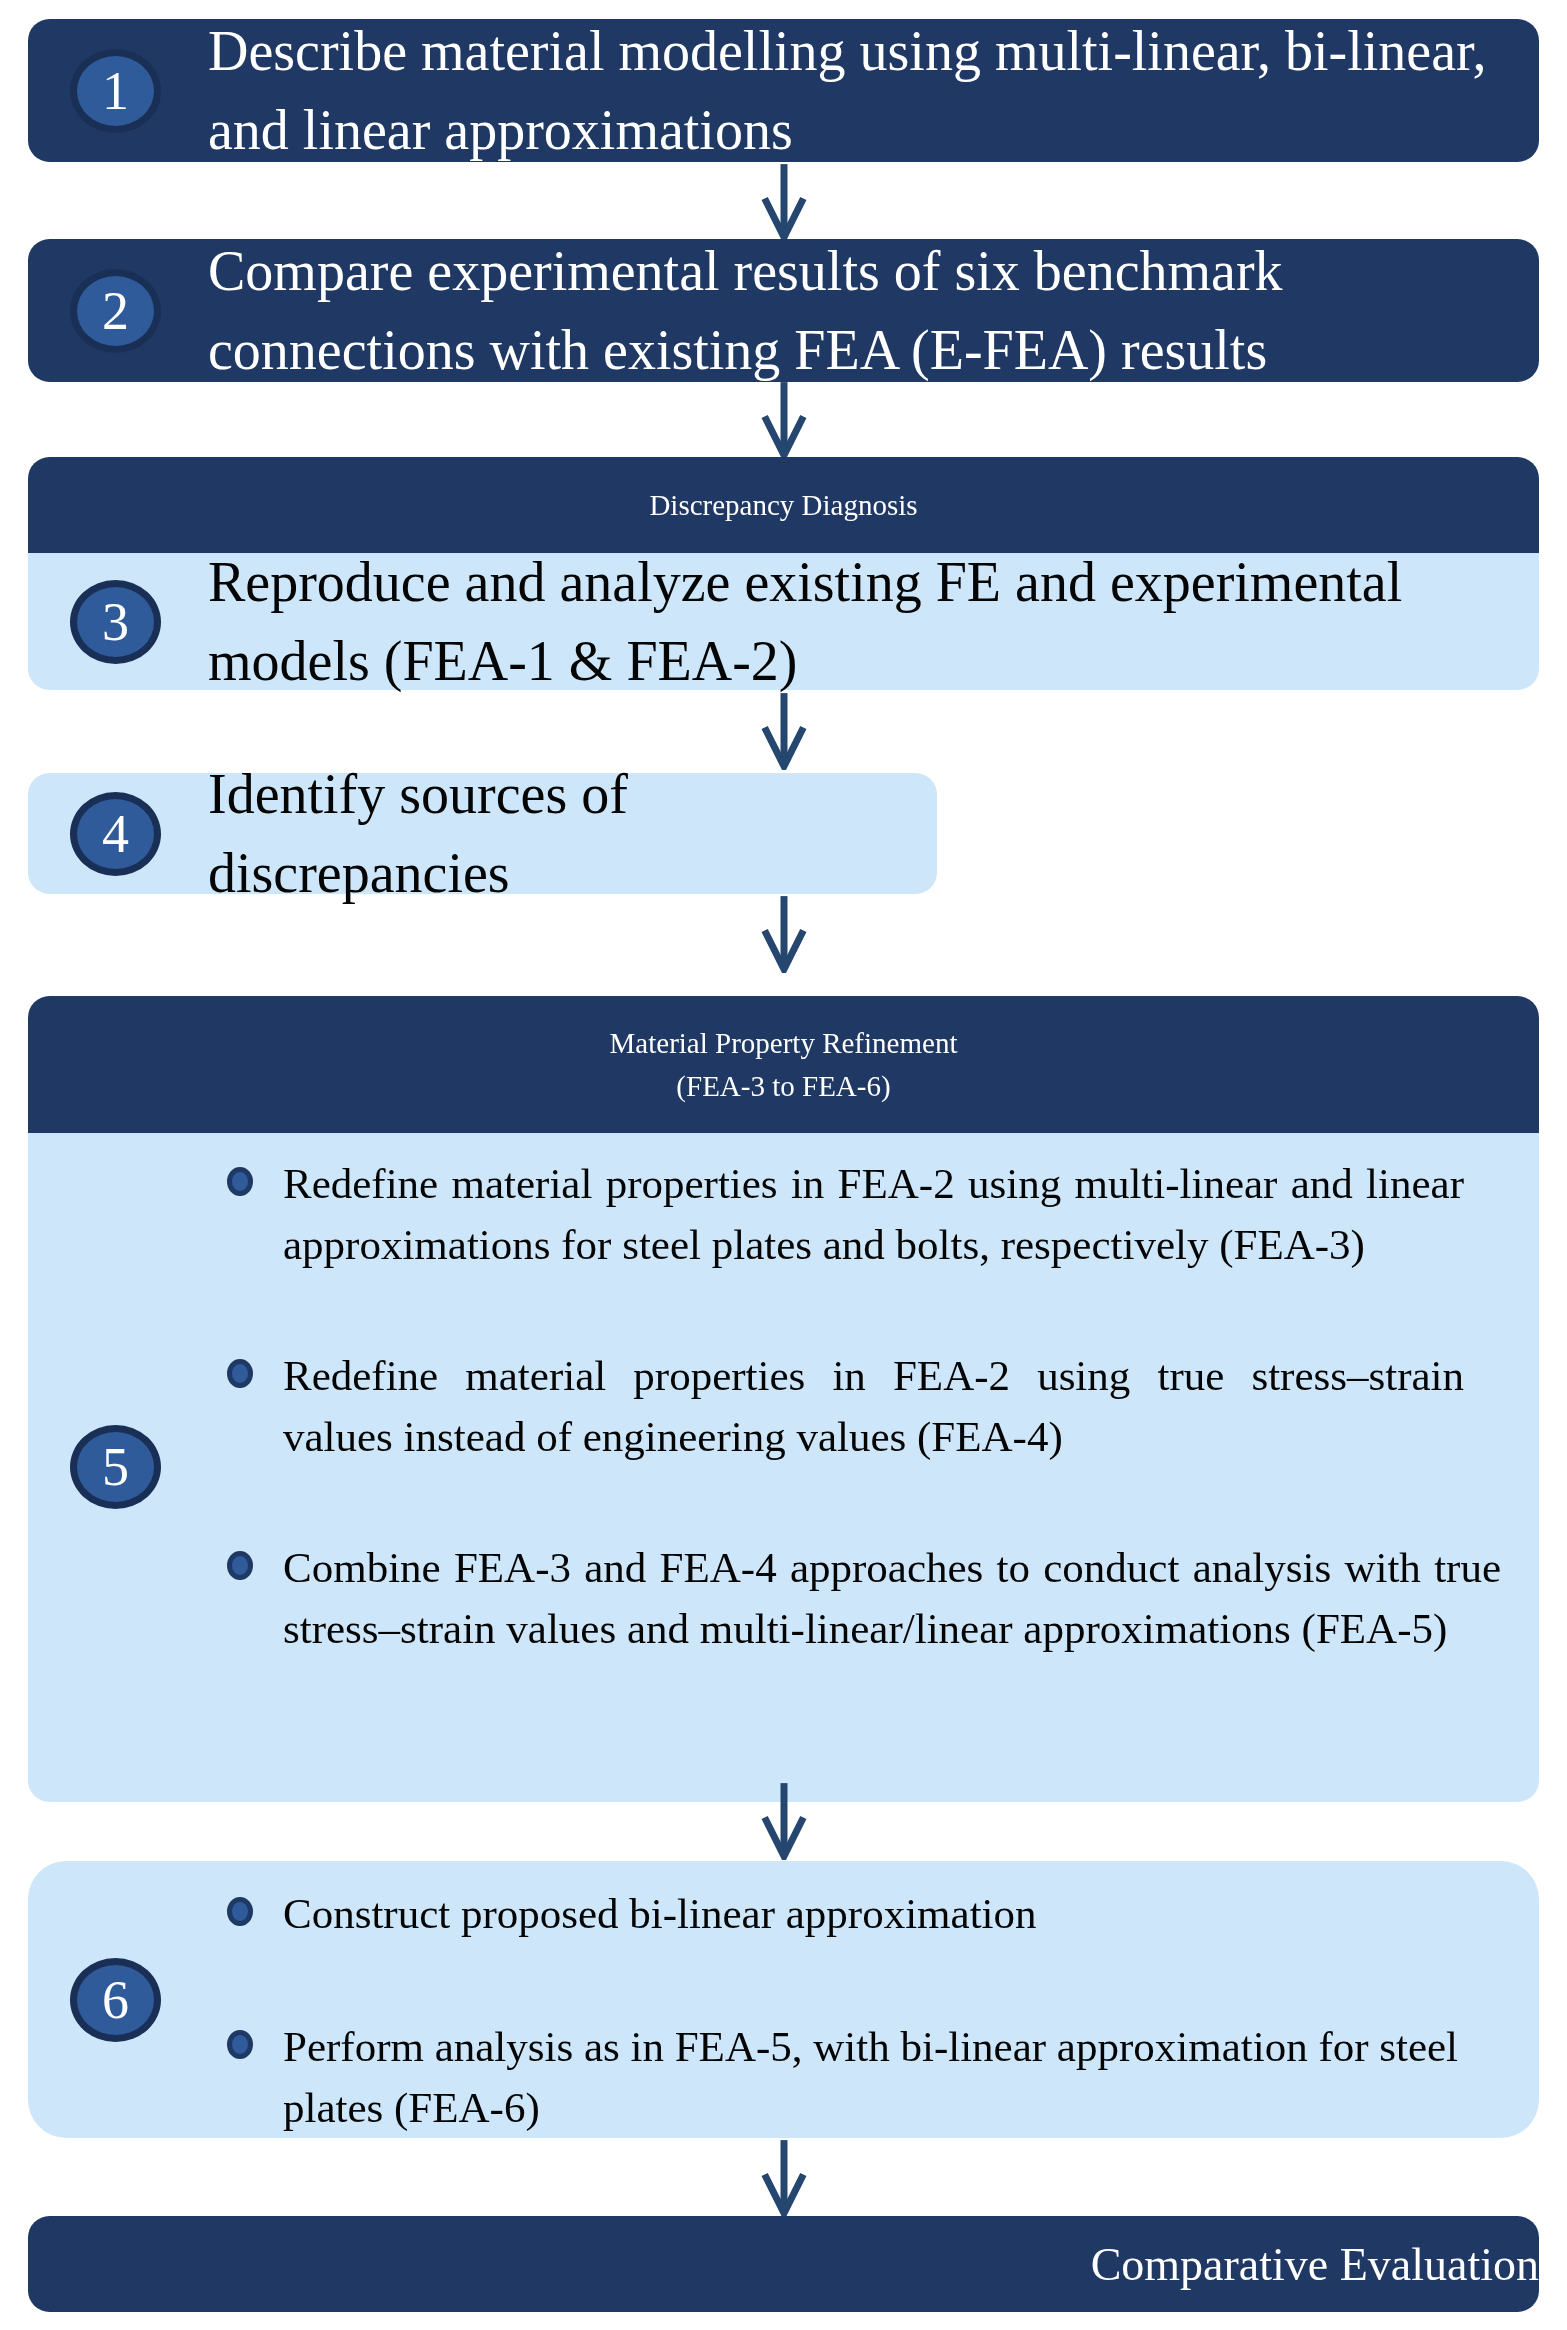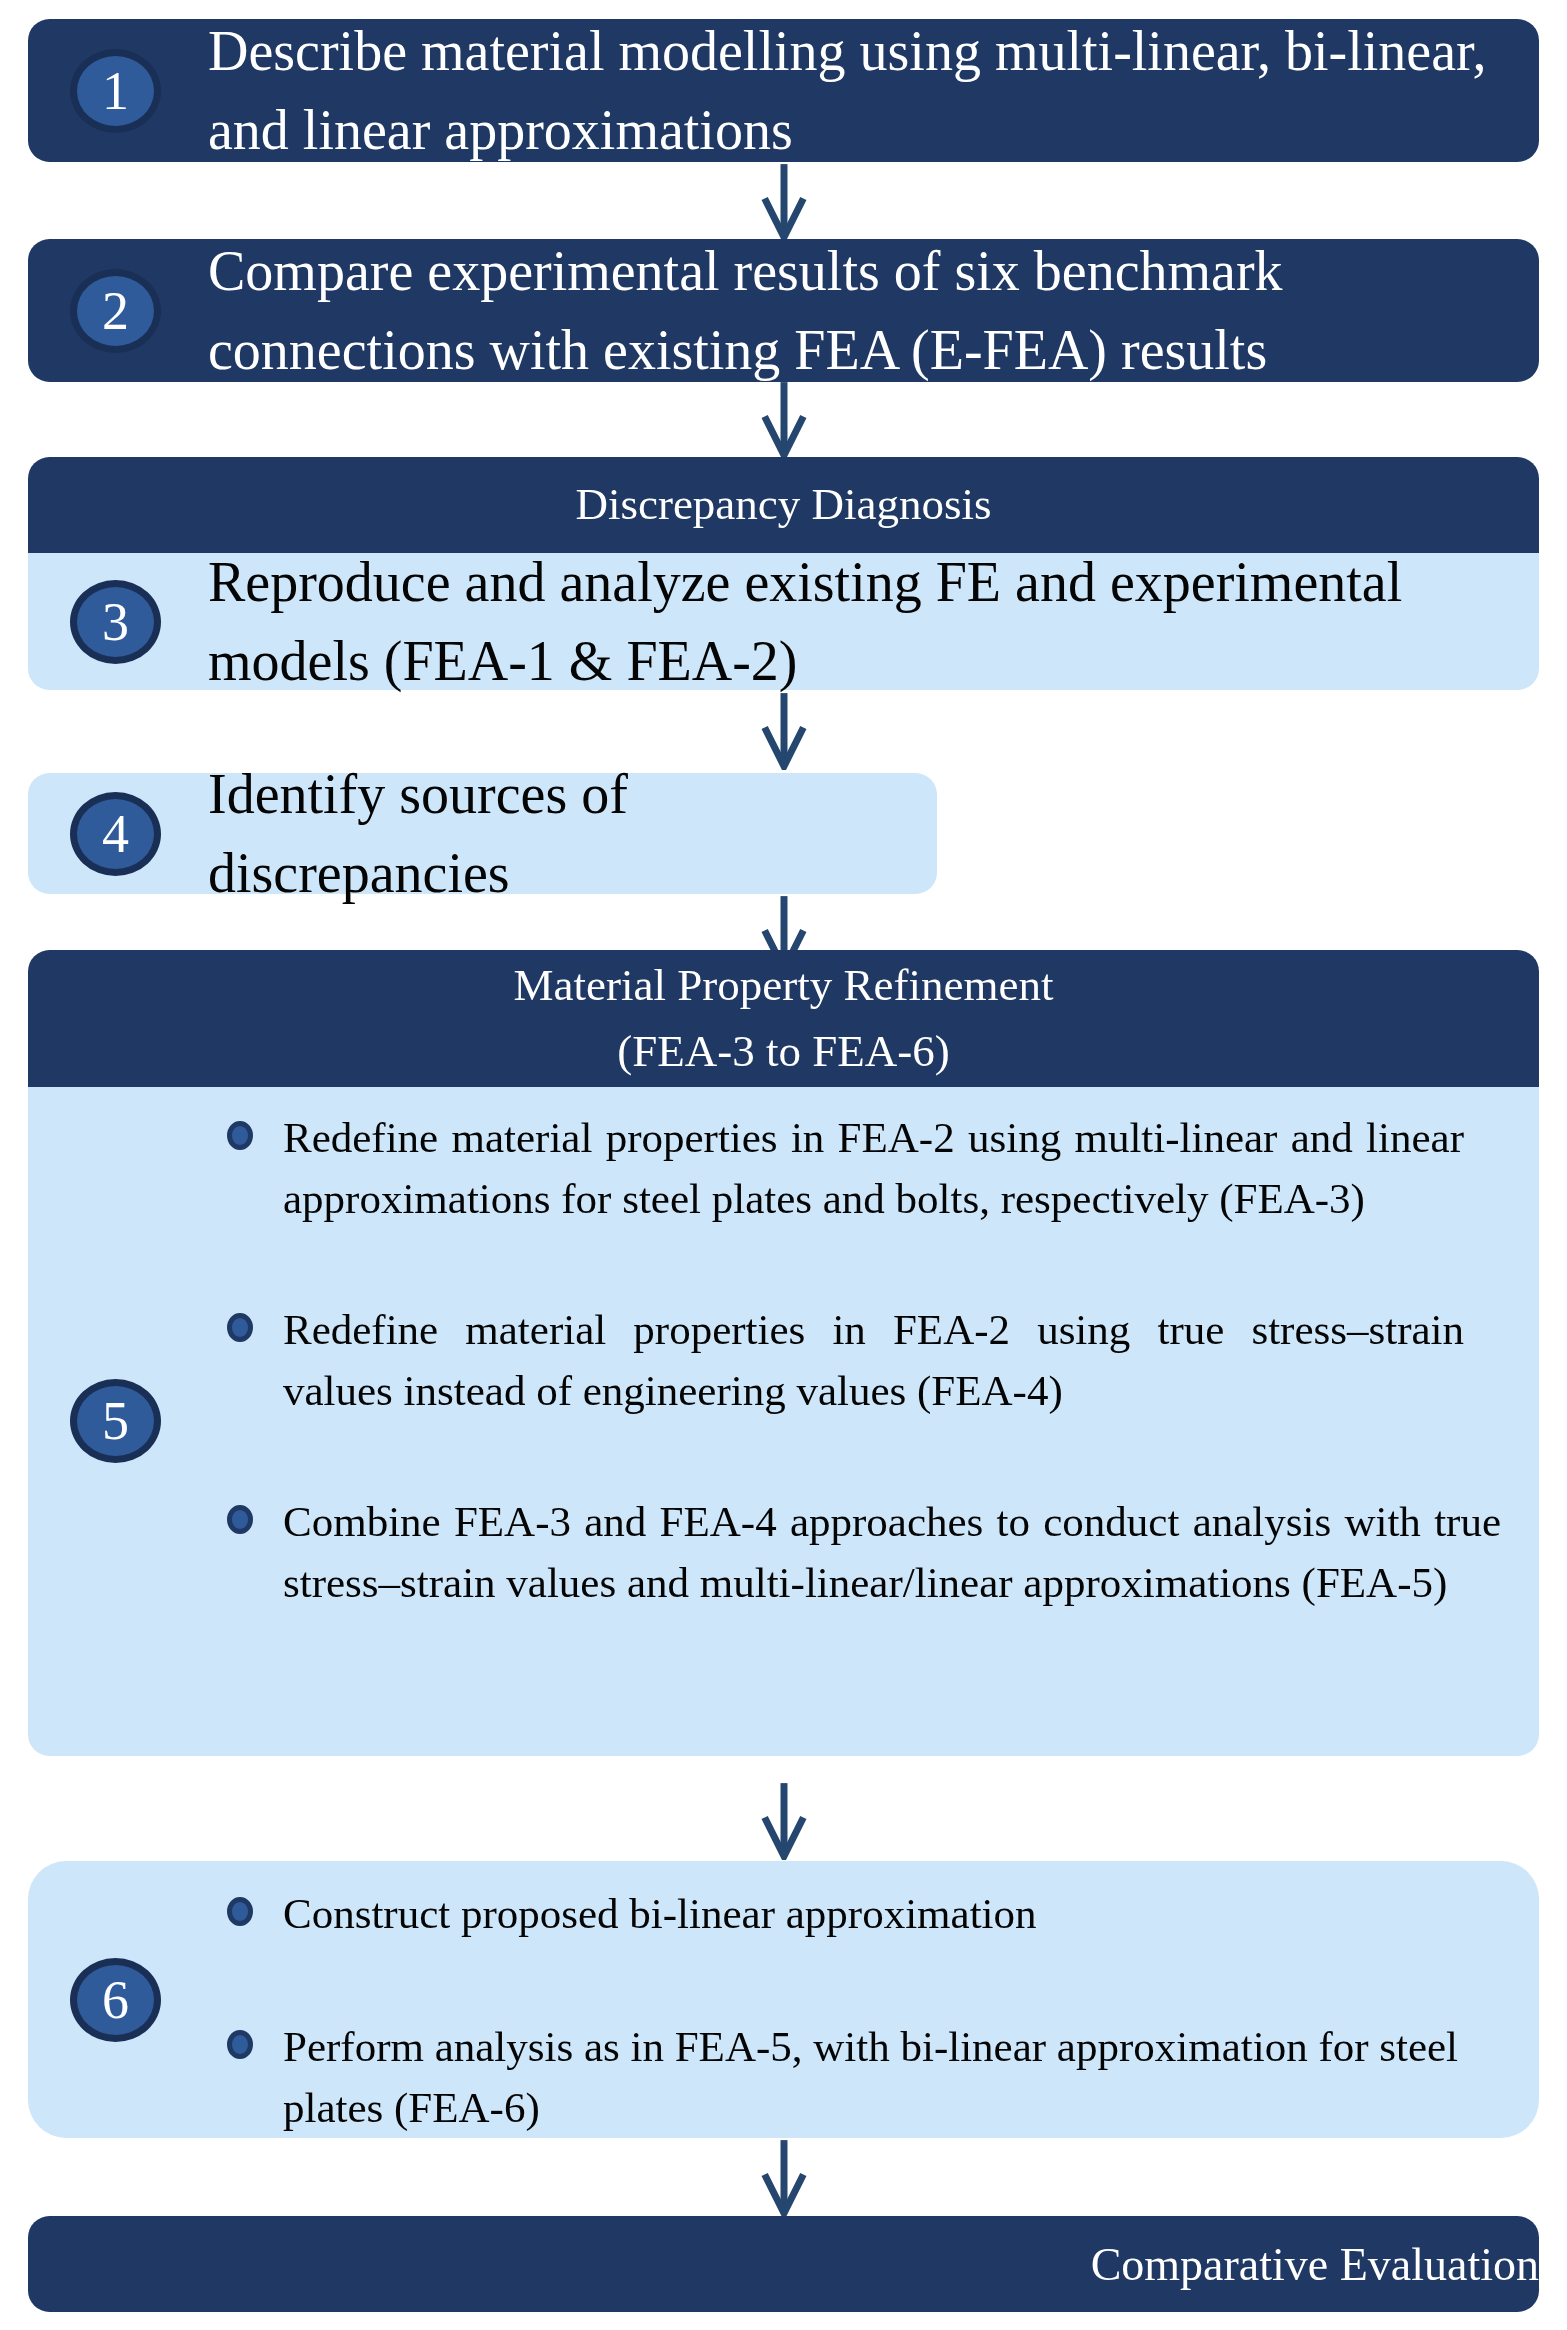--- a/index.html
+++ b/index.html
@@ -42,21 +42,21 @@
     border-radius:50%;
     background:var(--badge-fill);
     color:var(--text-light);
     display:flex;align-items:center;justify-content:center;
     font-size:54px;line-height:1;
   }
   .badge.v-center{top:50%;transform:translateY(-50%);}
   .header-band{
     display:flex;flex-direction:column;align-items:center;justify-content:center;
     text-align:center;
-    font-size:45px;line-height:1.45;
+    font-size:29px;line-height:1.45;
     background:var(--dark);color:var(--text-light);
   }
   .section-body{position:relative;}
   .bullets{position:relative;}
   .bullet-row{
     display:flex;align-items:flex-start;
     margin-left:199px;
   }
   .bullet-dot{
     flex:none;
@@ -132,21 +132,21 @@
       <span>4</span>
     </div>
     <div class="step-text">Identify sources of discrepancies</div>
   </section>
 
   <svg class="arrow" style="top:895px;" viewBox="0 0 160 145">
     <line x1="80" y1="2" x2="80" y2="128"></line>
     <polyline points="44,66 80,138 116,66"></polyline>
   </svg>
 
-  <section class="box" style="top:950px;height:806px;">
+  <section class="box" style="top:996px;height:806px;">
     <div class="header-band r-top" style="height:137px;">
       <span>Material Property Refinement</span>
       <span>(FEA-3 to FEA-6)</span>
     </div>
     <div class="light r-bot section-body" style="height:669px;">
       <div class="badge" style="top:292px;">
         <span>5</span>
       </div>
       <div class="bullets" style="padding-top:20px;">
         <div class="bullet-row" style="margin-bottom:70px;margin-right:75px;">

